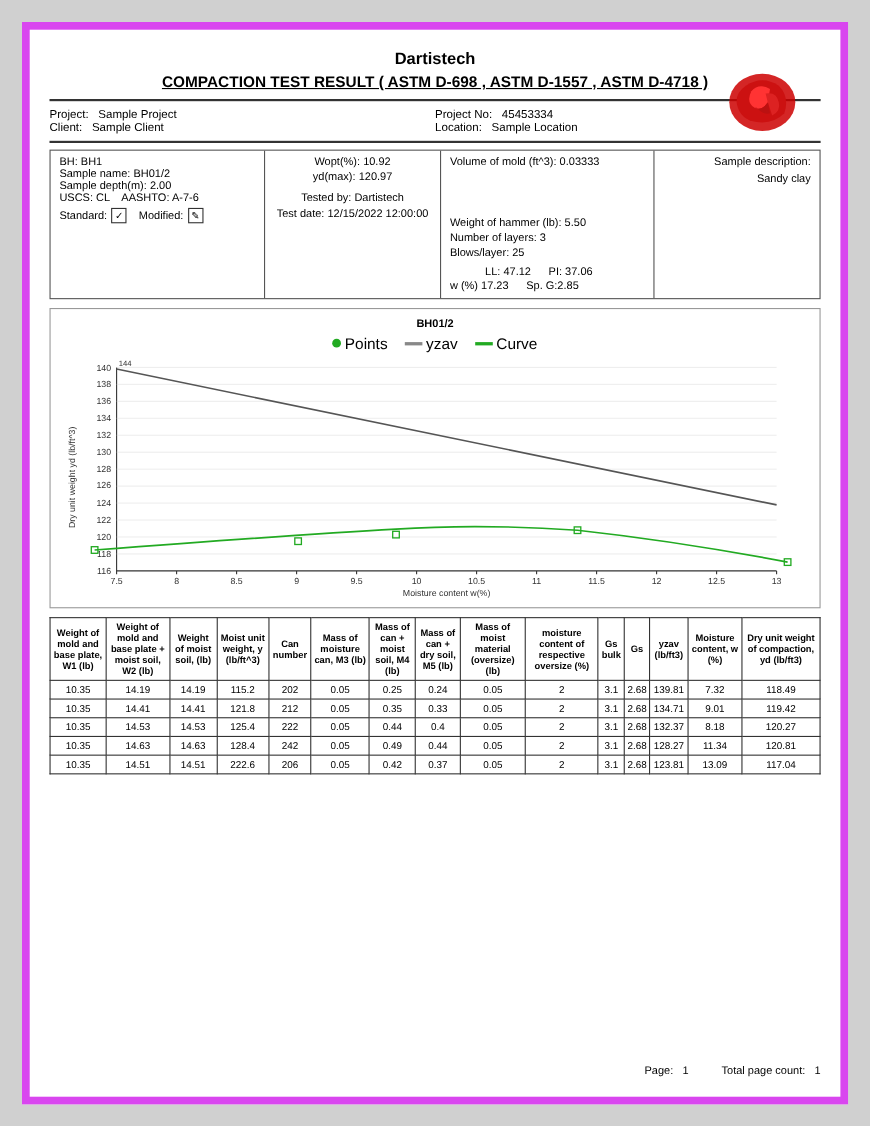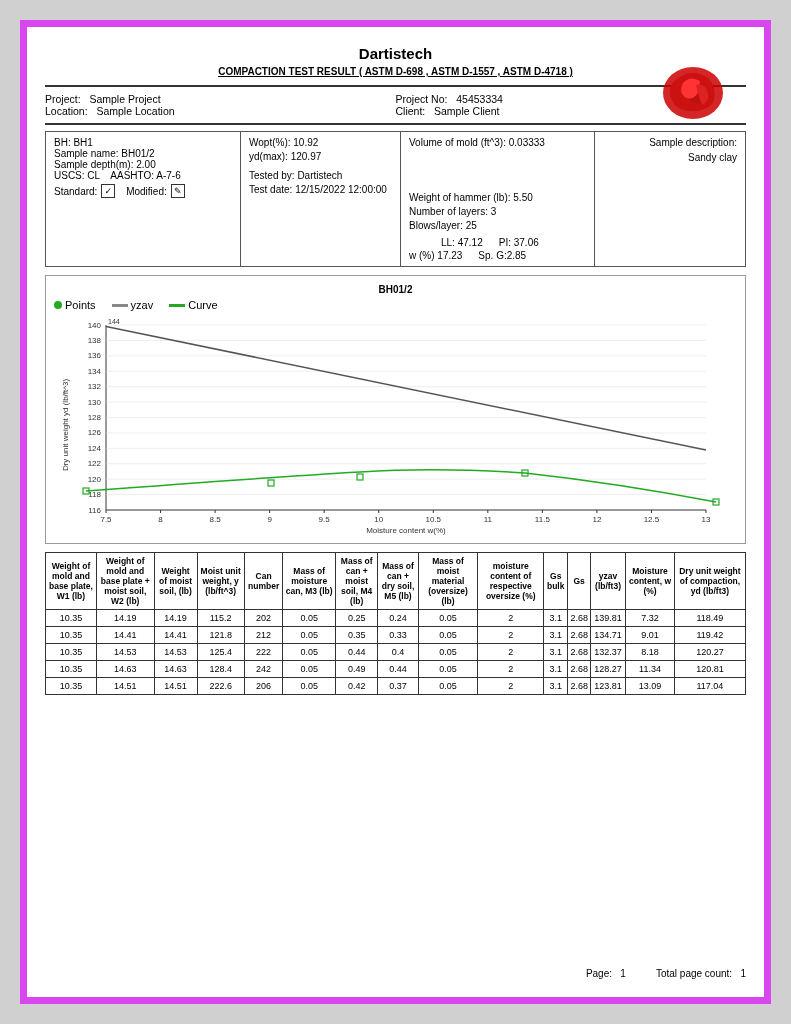--- a/index.html
+++ b/index.html
@@ -1,28 +1,28 @@
 <!DOCTYPE html>
 <html><head>
   <meta charset="utf-8">
   <style>
     * { box-sizing: border-box; margin: 0; padding: 0; }
     body { background: #d0d0d0; font-family: Arial, sans-serif; font-size: 11px; display: flex; justify-content: center; padding: 20px; }
     .page { background: white; width: 751px; min-height: 984px; padding: 18px; border: 7px solid #d946ef; position: relative; }
     
     
     .header-top { text-align: center; font-size: 15px; font-weight: bold; margin-bottom: 4px; }
-    .header-subtitle { text-align: center; font-size: 10px; font-weight: bold; text-decoration: underline; margin-bottom: 8px; }
+    .header-subtitle { text-align: center; font-size: 14px; font-weight: bold; text-decoration: underline; margin-bottom: 8px; }
     .header-logo { position: absolute; top: 18px; right: 18px; width: 70px; height: 60px; }
     .divider2 { border: none; border-top: 2px solid #333; margin: 6px 0; }
     
     
     .chart-container { border: 1px solid #999; margin: 8px 0; padding: 8px; background: white; }
     .chart-title { text-align: center; font-size: 10px; font-weight: bold; margin-bottom: 4px; }
-    .chart-legend { display: flex; gap: 16px; font-size: 11px; margin-bottom: 4px; }
+    .chart-legend { display: flex; justify-content: center; gap: 16px; font-size: 14px; margin-bottom: 4px; }
     .legend-item { display: flex; align-items: center; gap: 3px; }
     .legend-dot { width: 8px; height: 8px; border-radius: 50%; }
     
     
     table { width: 100%; border-collapse: collapse; font-size: 9px; margin-top: 8px; padding-left: 16px; }
     th, td { border: 1px solid #333; padding: 3px 2px; text-align: center; vertical-align: middle; }
     th { background: white; font-weight: bold; font-size: 8.5px; }
     td { font-size: 9px; }
   </style>
 </head>
@@ -52,28 +52,28 @@
       <span>Project:</span>
       &nbsp;
       <span>Sample Project</span>
     </div>
     <div>
       <span>Project No:</span>
       &nbsp;
       <span>45453334</span>
     </div>
     <div>
+      <span>Client:</span>
+      &nbsp;
+      <span>Sample Client</span>
+    </div>
+    <div>
       <span>Location:</span>
       &nbsp;
       <span>Sample Location</span>
-    </div>
-    <div>
-      <span>Client:</span>
-      &nbsp;
-      <span>Sample Client</span>
     </div>
   </div>
 
   <hr class="divider2">
 
   <div style="display:flex; border:1px solid #555; margin-bottom:6px; font-size:10px;">
 
     <div style="flex:0 0 195px; padding:5px 8px; border-right:1px solid #555;">
       <div><span>BH:</span> <span>BH1</span></div>
       <div><span>Sample name:</span> <span>BH01/2</span></div>
@@ -81,21 +81,21 @@
       <div><span>USCS:</span> <span>CL</span> &nbsp;&nbsp; <span>AASHTO:</span> <span>A-7-6</span></div>
       <div style="display:flex; align-items:center; gap:4px; margin-top:3px;">
         <span>Standard:</span>
         <span style="display:inline-block;width:14px;height:14px;border:1px solid #333;text-align:center;line-height:13px;font-size:9px;">✓</span>
         &nbsp;
         <span>Modified:</span>
         <span style="display:inline-block;width:14px;height:14px;border:1px solid #333;text-align:center;line-height:13px;font-size:9px;">✎</span>
       </div>
     </div>
 
-    <div style="flex:0 0 160px; padding:5px 8px; border-right:1px solid #555;">
+    <div style="flex:0 0 160px; padding:5px 8px; border-right:1px solid #555;text-align:center;">
       <div style="margin-bottom:3px;"><span>Wopt(%):</span> <span>10.92</span></div>
       <div style="margin-bottom:8px;"><span>yd(max):</span> <span>120.97</span></div>
       <div style="margin-bottom:3px;"><span>Tested by:</span> <span>Dartistech</span></div>
       <div><span>Test date:</span> <span>12/15/2022 12:00:00</span></div>
     </div>
 
     <div style="flex:1; padding:5px 8px; border-right:1px solid #555;">
       <div style="margin-bottom:3px;"><span>Volume of mold (ft^3): 0.03333</span></div>
       <div style="margin-bottom:3px;margin-top:44px;"><span>Weight of hammer (lb): 5.50</span></div>
       <div style="margin-bottom:3px;"><span>Number of layers:</span> <span>3</span></div>

